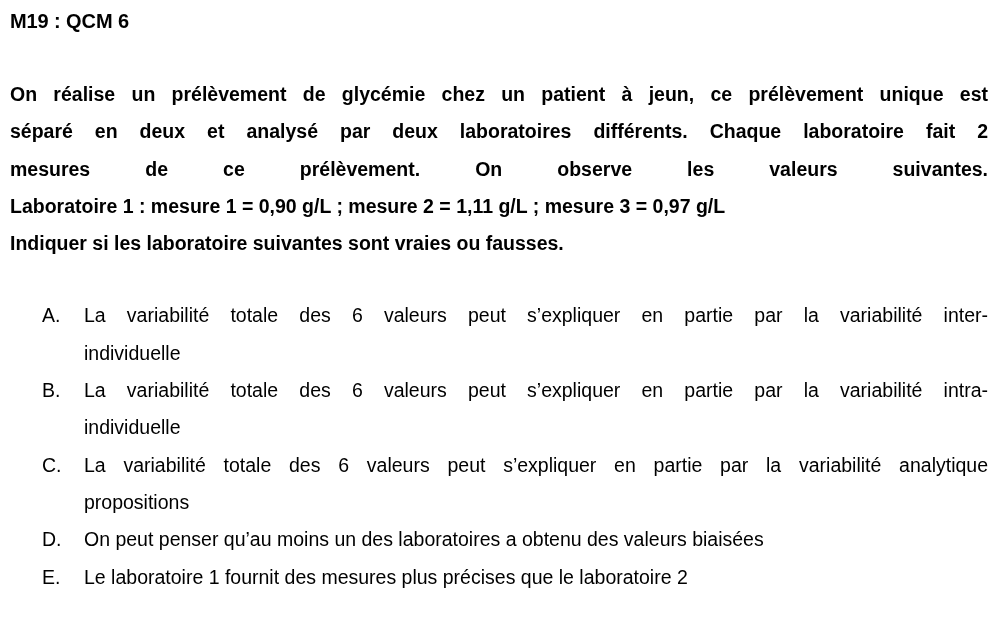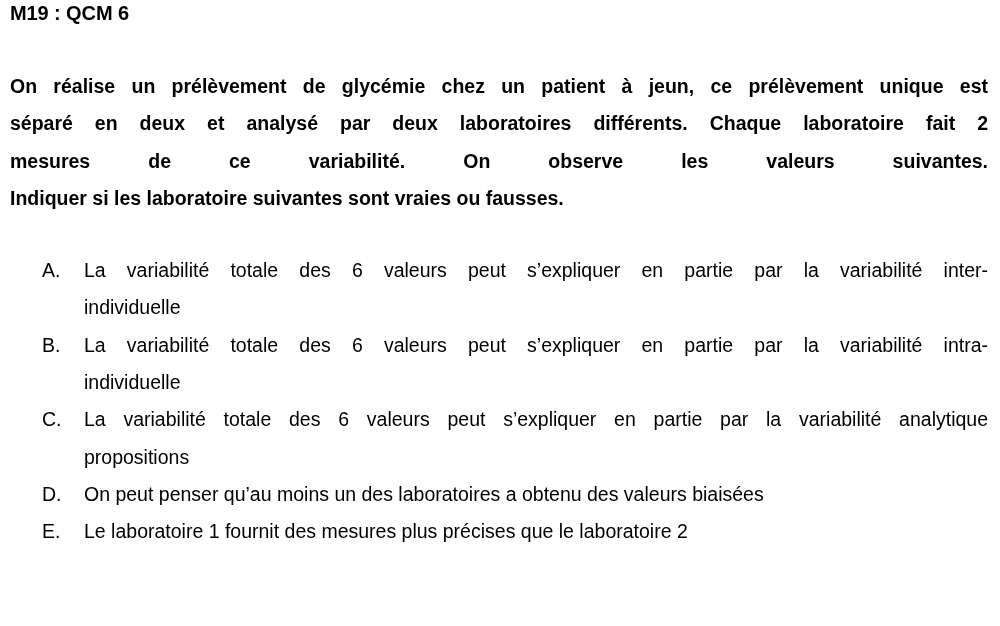--- a/index.html
+++ b/index.html
@@ -9,21 +9,21 @@
     height: 626px;
     background: #ffffff;
     overflow: hidden;
   }
   body {
     font-family: "Liberation Sans", sans-serif;
     color: #000000;
     font-size: 19.5px;
   }
   .doc {
-    padding: 0 12px 0 10px;
+    padding: 8px 12px 0 10px;
     box-sizing: border-box;
     width: 1000px;
   }
   .title {
     font-weight: 700;
     font-size: 20px;
     line-height: 26px;
     letter-spacing: -0.1px;
   }
   .line {
@@ -60,21 +60,22 @@
 </head>
 <body>
 
 <div class="doc">
 
   <div class="title">M19 : QCM 6</div>
 
   <div class="intro">
     <div class="line stretch">On réalise un prélèvement de glycémie chez un patient à jeun, ce prélèvement unique est</div>
     <div class="line stretch">séparé en deux et analysé par deux laboratoires différents. Chaque laboratoire fait 2</div>
-    <div class="line stretch">mesures de ce variabilité. On observe les valeurs suivantes.</div>
+    <div class="line stretch">mesures de ce prélèvement. On observe les valeurs suivantes.</div>
+    <div class="line">Laboratoire 1 : mesure 1 = 0,90 g/L ; mesure 2 = 1,11 g/L ; mesure 3 = 0,97 g/L</div>
     <div class="line">Indiquer si les laboratoire suivantes sont vraies ou fausses.</div>
   </div>
 
   <div class="options">
 
     <div class="option">
       <div class="marker line">A.</div>
       <div class="option-text">
         <div class="line stretch">La variabilité totale des 6 valeurs peut s’expliquer en partie par la variabilité inter-</div>
         <div class="line">individuelle</div>

